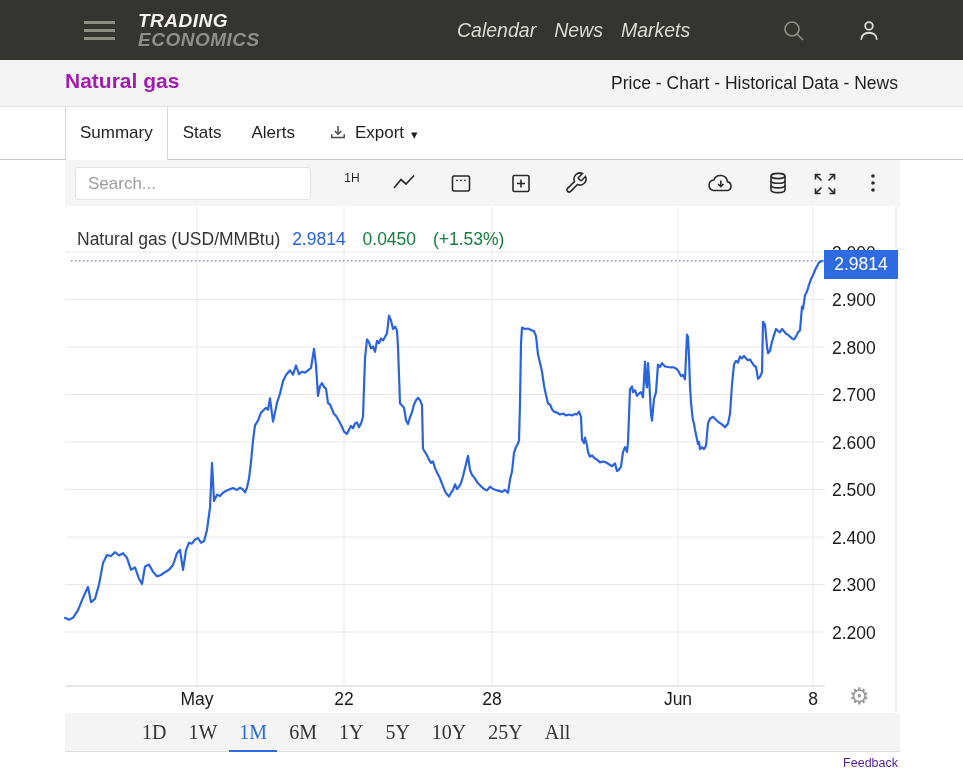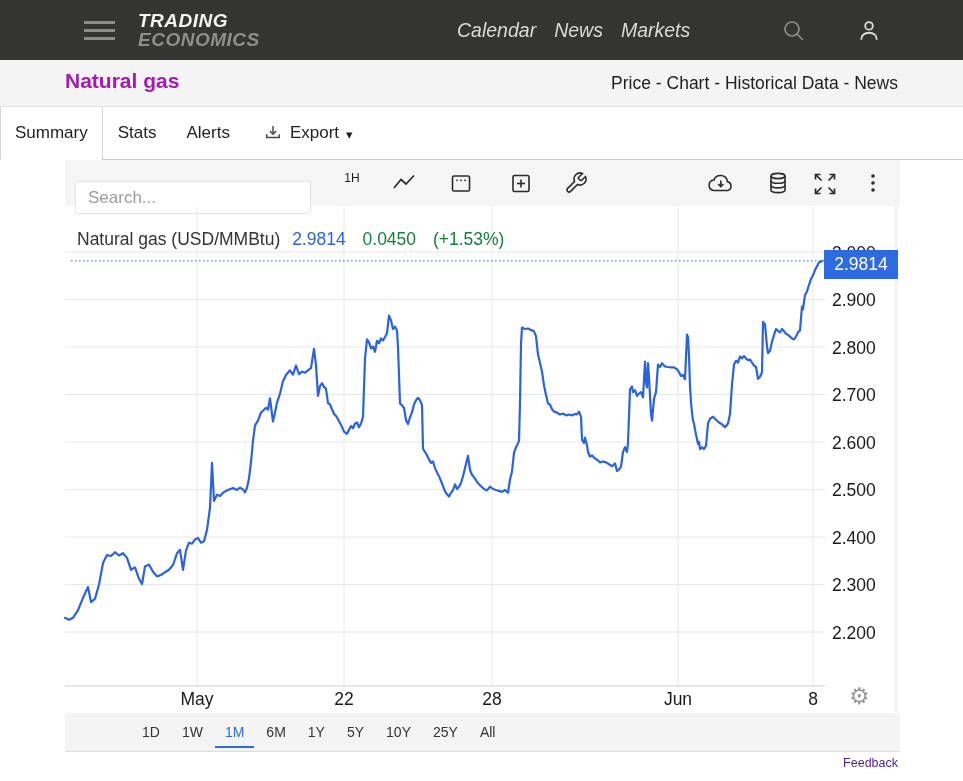--- a/index.html
+++ b/index.html
@@ -19,46 +19,46 @@
   .nav-icon { position:absolute; top:18px; cursor:pointer; }
 
   
   .subheader { position:absolute; left:0; top:60px; width:963px; height:47px; background:#f4f4f4; border-bottom:1px solid #e2e2e2; }
   .page-title { position:absolute; left:65px; top:9px; font-size:21px; font-weight:bold; color:#a21caf; }
   .crumbs { position:absolute; right:65px; top:13px; font-size:17.5px; color:#1f1f1f; }
   .crumbs span { cursor:pointer; }
   .crumbs .sep { color:#1f1f1f; cursor:default; }
 
   
-  .tabrow { position:absolute; left:0; top:107px; width:963px; height:53px; display:flex; align-items:stretch; border-bottom:1px solid #c9c9c9; background:#fff; }
+  .tabrow { position:absolute; left:0; top:107px; width:963px; height:53px; display:flex; align-items:stretch; padding-left:65px; border-bottom:1px solid #c9c9c9; background:#fff; }
   .tab { display:flex; align-items:center; padding:0 15px; font-size:17px; color:#1f1f1f; cursor:pointer; position:relative; }
   .tab.active { padding:0 14px; border-left:1px solid #d8d8d8; border-right:1px solid #d8d8d8; background:#fff; }
   .tab.active::after { content:''; position:absolute; left:0; right:0; bottom:-1px; height:1px; background:#fff; }
   .export-group { display:flex; align-items:center; gap:7px; padding:0 12px; margin-left:6px; font-size:17px; color:#1f1f1f; cursor:pointer; }
   .caret { font-size:13px; color:#1f1f1f; line-height:1; padding-top:2px; }
 
   
   .toolbar { position:absolute; left:65px; top:160px; width:835px; height:46px; background:#f5f5f5; }
-  .search-box { position:absolute; left:10px; top:21px; width:236px; height:33px; background:#fff; border:1px solid #e3e3e3; border-radius:3px; font-size:17px; color:#333; padding:0 12px; outline:none; }
+  .search-box { position:absolute; left:10px; top:7px; width:236px; height:33px; background:#fff; border:1px solid #e3e3e3; border-radius:3px; font-size:17px; color:#333; padding:0 12px; outline:none; }
   .search-box::placeholder { color:#9b9b9b; }
   .interval { position:absolute; left:272px; top:11px; width:30px; text-align:center; font-size:12px; color:#1f1f1f; cursor:pointer; }
   .ticon { position:absolute; top:11px; cursor:pointer; }
 
   
   #chart-svg { position:absolute; left:0; top:0; width:963px; height:781px; z-index:1; }
   .legend { position:absolute; left:77px; top:229px; font-size:17.5px; z-index:3; white-space:nowrap; }
   .legend .name { color:#333; }
   .legend .price { color:#2a63dd; margin-left:7px; }
   .legend .chg { color:#15803d; margin-left:12px; }
   .badge { position:absolute; left:824px; width:74px; height:29px; background:#2e6be0; color:#fff; font-size:17.5px; display:flex; align-items:center; justify-content:center; z-index:3; }
   .gear { position:absolute; left:849px; top:683px; font-size:23px; color:#9a9a9a; z-index:3; cursor:pointer; font-family:"DejaVu Sans", sans-serif; }
 
   
   .rangebar { position:absolute; left:65px; top:713px; width:835px; height:39px; background:#f4f4f4; border-bottom:1px solid #ddd; display:flex; align-items:center; padding-left:71px; gap:10px; z-index:2; }
-  .range-item { position:relative; padding:10px 6px; font-size:14px; color:#333; cursor:pointer; }
+  .range-item { position:relative; padding:10px 6px; font-size:20px; color:#333; cursor:pointer;font-family:Liberation Serif, serif; }
   .range-item.active { color:#2b6bdf; }
   .range-item.active::after { content:''; position:absolute; left:-4px; right:-4px; bottom:2px; height:2px; background:#2b6bdf; }
 
   .feedback { position:absolute; right:65px; top:756px; font-size:12.5px; color:#4c1d95; cursor:pointer; z-index:2; }
 
   svg.icon { display:block; }
 </style>
 </head>
 <body>
 

